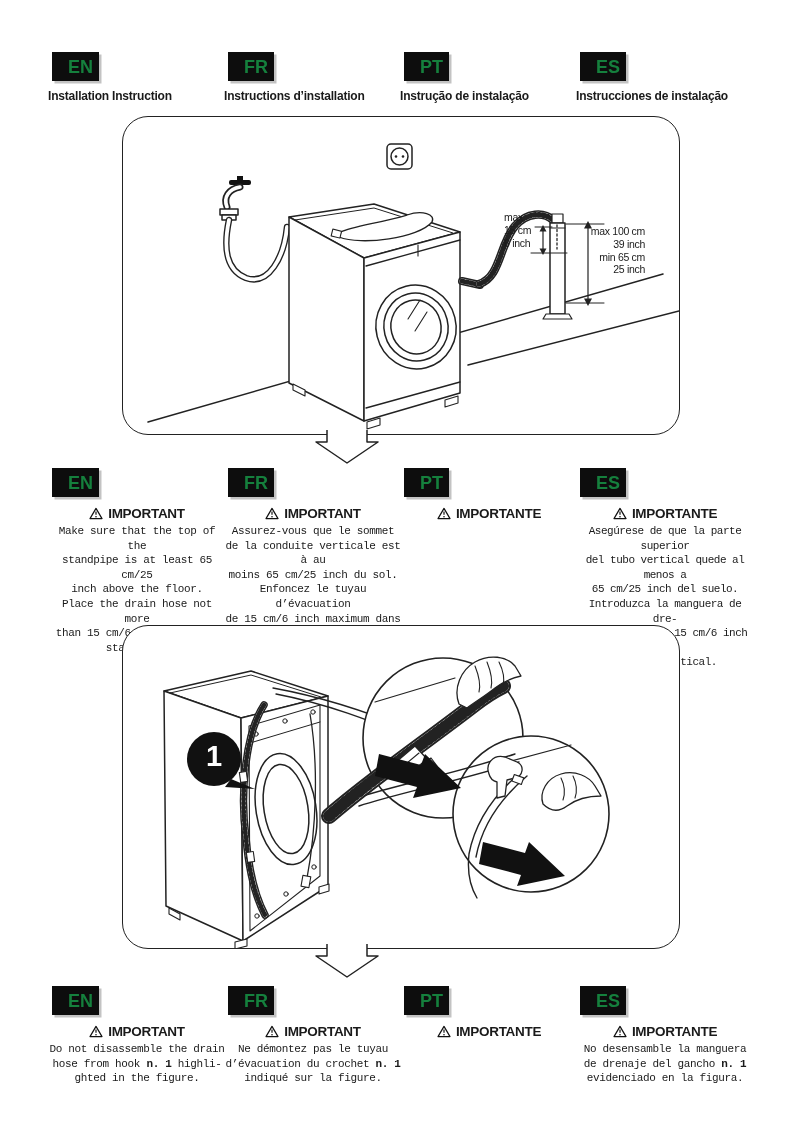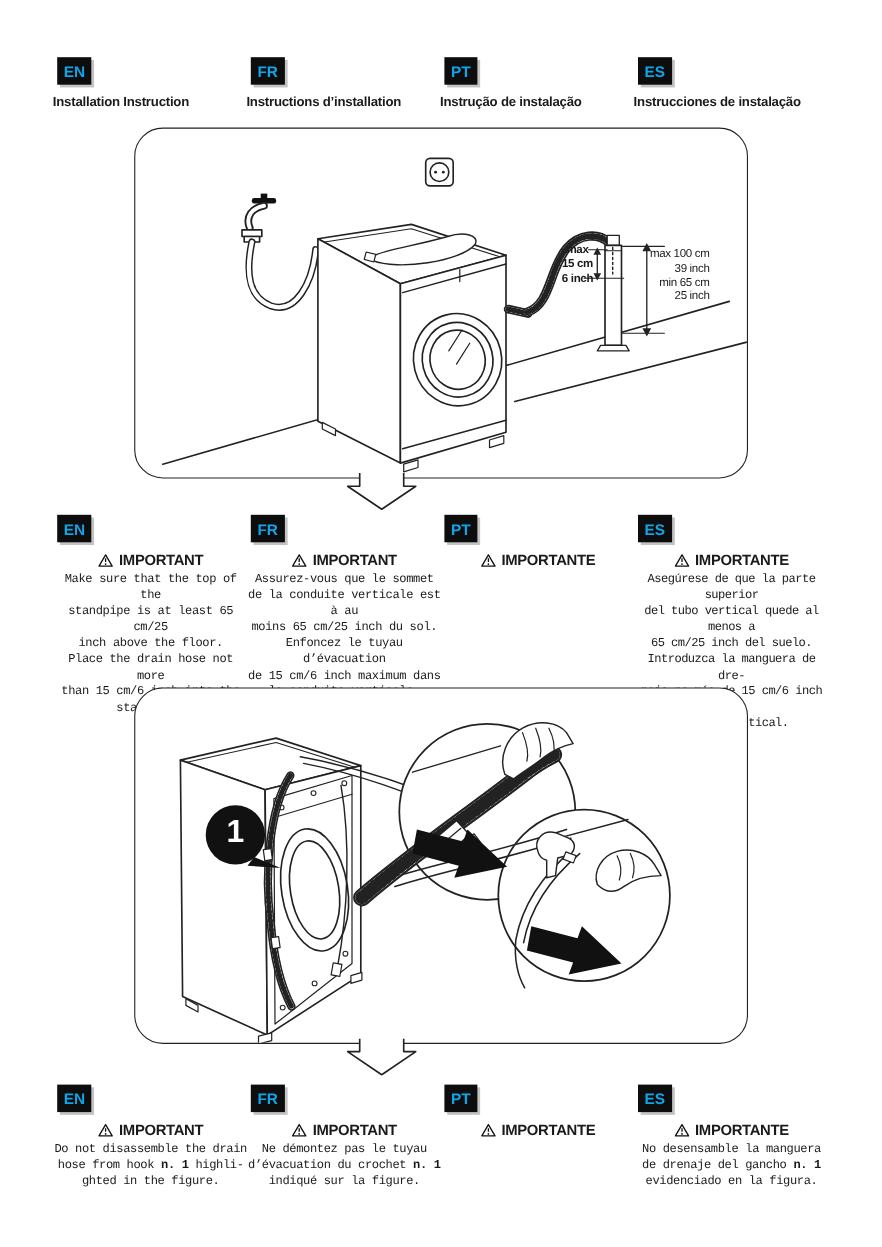--- a/index.html
+++ b/index.html
@@ -2,22 +2,22 @@
 <html><head>
 <meta charset="utf-8">
 <style>
   html,body{margin:0;padding:0;background:#fff;}
   .page{
     position:relative;width:802px;height:1134px;background:#fff;overflow:hidden;
     font-family:"Liberation Sans",sans-serif;color:#1a1a1a;
   }
   
   .lang-tag{
-    display:inline-block;background:#0d0d0d;color:#0ea5e9;font-weight:bold;
-    font-size:14px;line-height:1;padding:6px 6px 5px 6px;letter-spacing:0;
+    display:inline-block;background:#0d0d0d;color:#15803d;font-weight:bold;
+    font-size:18px;line-height:1;padding:6px 6px 5px 16px;letter-spacing:0;
     box-shadow:2.5px 2.5px 0 #c3c3c3;
   }
   
   .hdr-col{position:absolute;top:52px;width:178px;}
   .hdr-title{font-weight:bold;font-size:12px;letter-spacing:-0.2px;margin-top:8px;white-space:nowrap;}
   
   .diagram-box{position:absolute;left:122px;width:556px;border:1.6px solid #222;border-radius:26px;background:#fff;}
   .diagram-box svg{position:absolute;left:0;top:0;}
   .diagram-label{position:absolute;font-size:10.5px;line-height:12.8px;letter-spacing:-0.3px;white-space:pre-line;color:#1a1a1a;}
   .flow-arrow{position:absolute;width:64px;height:34px;}
@@ -127,21 +127,21 @@
 
         <g stroke-width="1">
           <line x1="443" y1="107" x2="481" y2="107"></line>
           <line x1="443" y1="186" x2="481" y2="186"></line>
           <line x1="465" y1="110" x2="465" y2="183" stroke-width="1.2"></line>
           <path d="M465,104 l-4,7.5 h8 Z" fill="#222" stroke="none"></path>
           <path d="M465,189 l-4,-7.5 h8 Z" fill="#222" stroke="none"></path>
         </g>
       </g>
     </svg>
-    <div class="diagram-label" style="left:381px;top:104px;width:42px;text-align:center;font-weight:bold;">max
+    <div class="diagram-label" style="left:381px;top:94px;width:42px;text-align:left;">max
 15 cm
 6 inch</div>
     <div class="diagram-label" style="left:448px;top:108px;width:74px;text-align:right;">max 100 cm
 39 inch
 min 65 cm
 25 inch</div>
   </div>
   <svg class="flow-arrow" style="left:315px;top:430px;" viewBox="0 0 64 34">
     <path d="M12,0 V12 H1 L32,33 L63,12 H52 V0" fill="#fff" stroke="#222" stroke-width="1.5" stroke-linejoin="round"></path>
   </svg>

